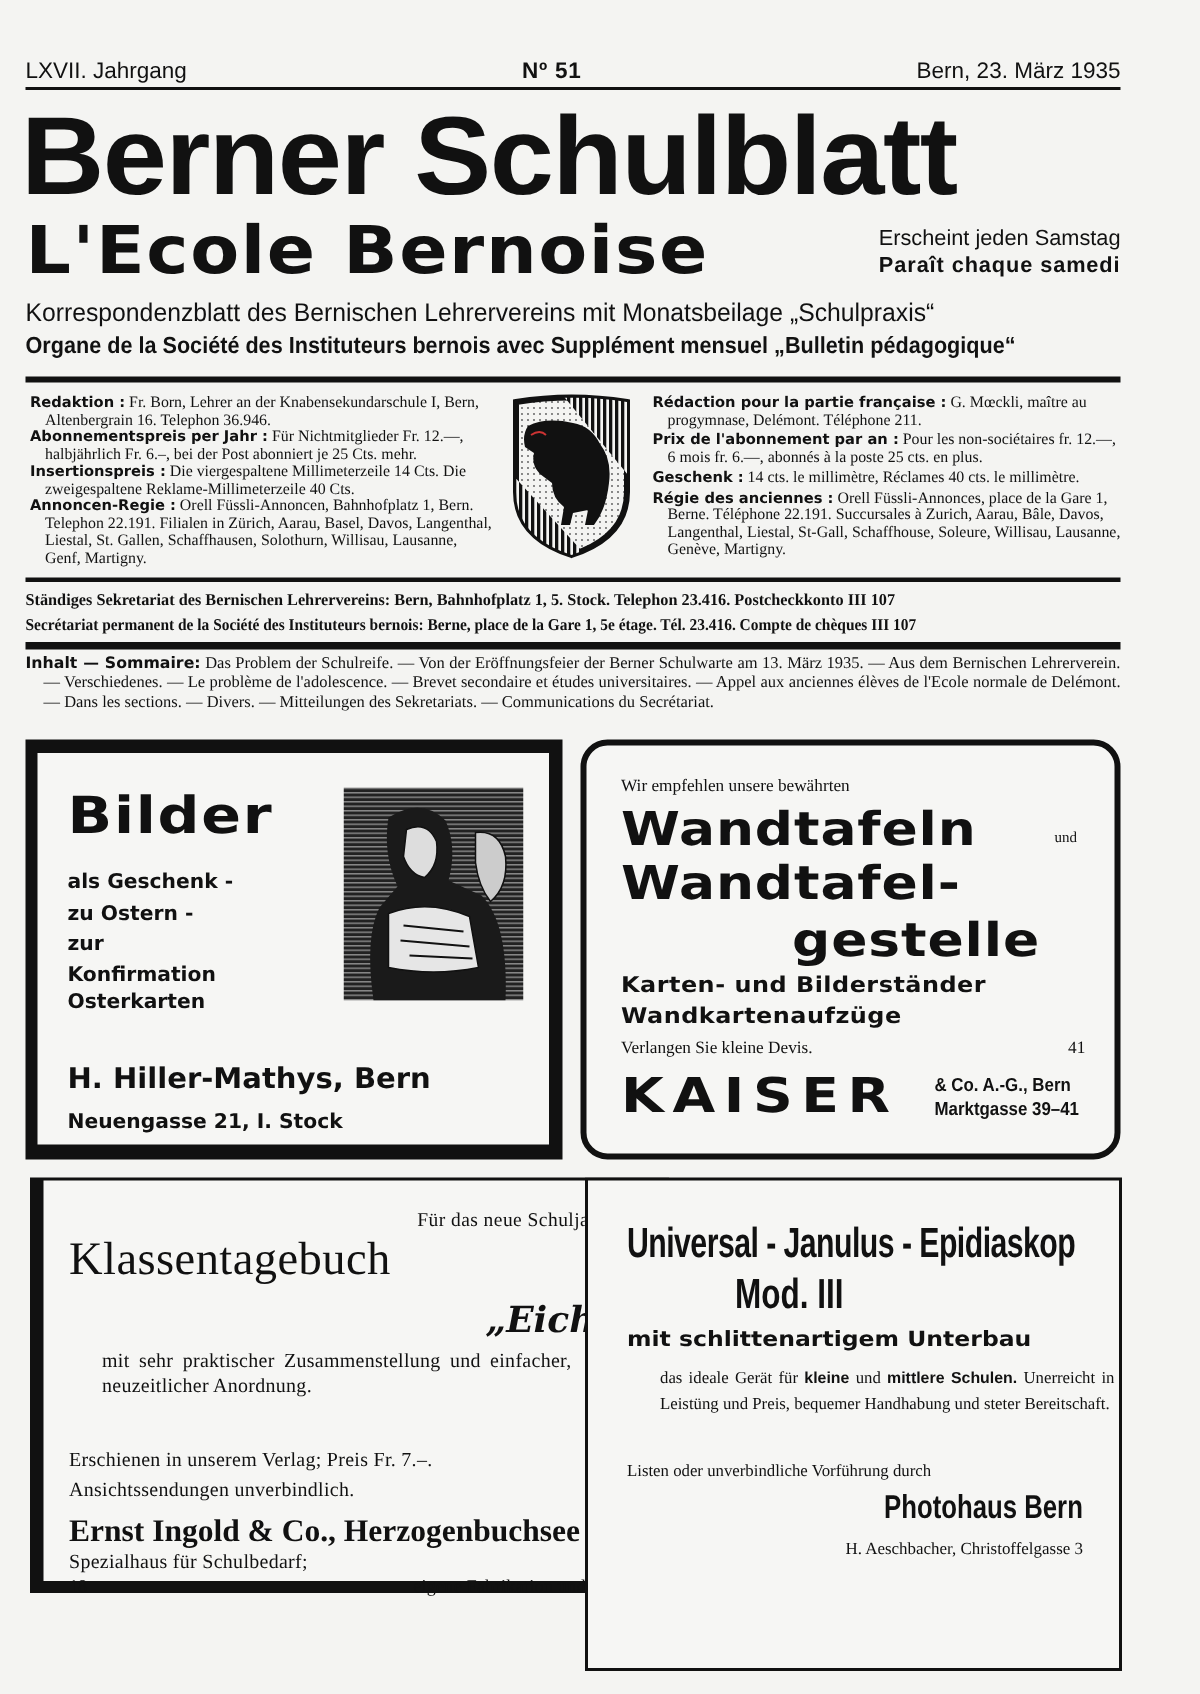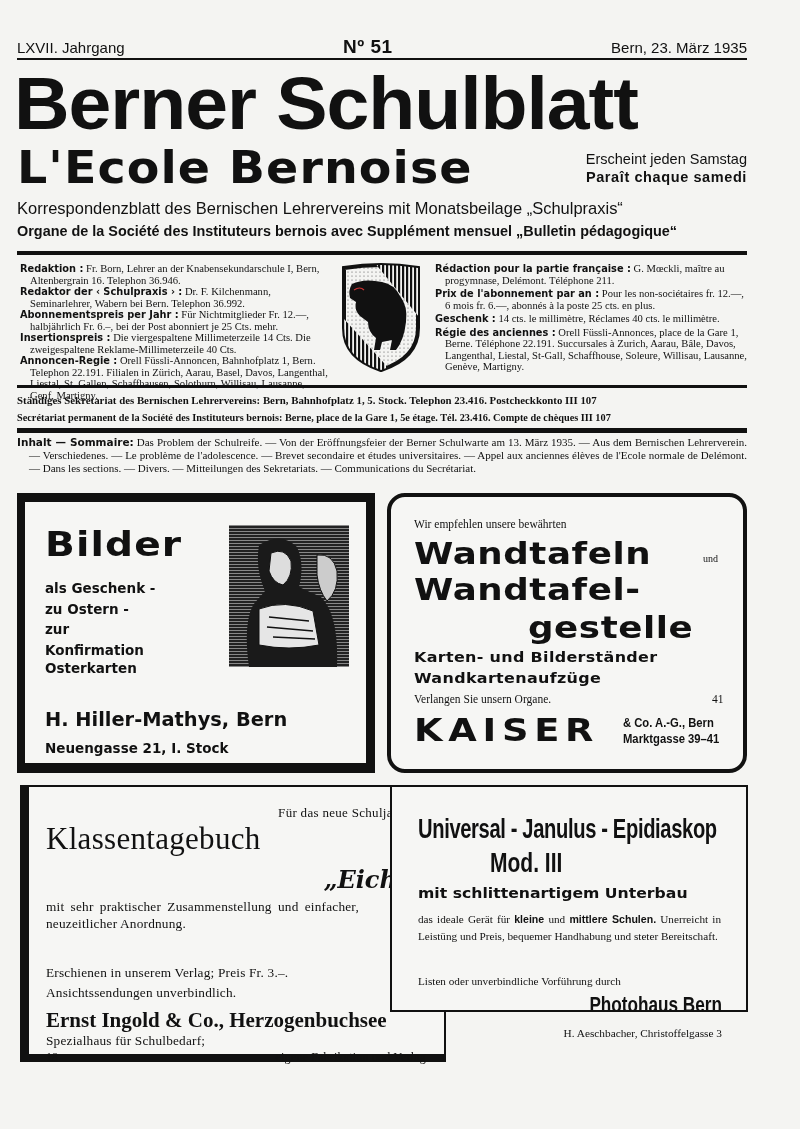--- a/index.html
+++ b/index.html
@@ -7,21 +7,21 @@
     width: 800px; height: 1129px; overflow: hidden;
     background: #f4f4f2; color: #111;
     font-family: "Liberation Serif", serif;
     position: relative;
   }
   .abs { position: absolute; }
   .serif { font-family: "Liberation Serif", serif; }
 
   
   .top-line { left: 17px; top: 34px; width: 730px; height: 26px; display: flex; justify-content: space-between; align-items: center; font-family: "Liberation Sans", sans-serif; font-size: 15px; }
-  .top-line .num { font-weight: bold; font-size: 19px; letter-spacing: 0.5px; }
+  .top-line .num { font-weight: bold; font-size: 15px; letter-spacing: 0.5px; }
   .rule-thin { left: 17px; width: 730px; height: 2px; background: #111; }
 
   .masthead { left: 14px; top: 64px; font-family: "Liberation Sans", sans-serif; font-weight: bold; font-size: 74px; line-height: 80px; letter-spacing: -1px; transform: scaleX(1.04); transform-origin: left; }
   .ecole { left: 17px; top: 144px; font-family: "DejaVu Sans", sans-serif; font-weight: bold; font-size: 44px; line-height: 48px; letter-spacing: 1px; transform: scaleX(1.08); transform-origin: left; }
   .erscheint { left: 557px; top: 150px; width: 190px; text-align: right; font-family: "Liberation Sans", sans-serif; font-size: 14.5px; line-height: 18px; }
   .erscheint .b { font-weight: bold; letter-spacing: 0.6px; }
   .korr { left: 17px; top: 198px; font-family: "Liberation Sans", sans-serif; font-size: 17px; line-height: 22px; transform: scaleX(0.97); transform-origin: left; }
   .organe { left: 17px; top: 220px; font-family: "Liberation Sans", sans-serif; font-weight: bold; font-size: 15.5px; line-height: 22px; transform: scaleX(0.93); transform-origin: left; }
 
   .rule-thick { left: 17px; width: 730px; background: #111; }
@@ -39,21 +39,21 @@
   .sekr div { white-space: nowrap; transform-origin: left; }
 
   .inhalt { left: 17px; top: 436px; width: 730px; font-family: "Liberation Serif", serif; font-size: 11px; line-height: 13.2px; padding-left: 12px; text-indent: -12px; box-sizing: border-box; text-align: justify; }
   .inhalt b { font-family: "DejaVu Sans", sans-serif; font-size: 10.5px; }
 
   
   .ad { box-sizing: border-box; background: #f6f6f4; }
   .ad1 { left: 17px; top: 493px; width: 358px; height: 280px; border: 9px solid #111; border-left-width: 8px; border-bottom-width: 10px; }
   .ad2 { left: 387px; top: 493px; width: 360px; height: 280px; border: 4px solid #111; border-radius: 18px; }
   .ad3 { left: 20px; top: 785px; width: 426px; height: 277px; border: 2px solid #111; border-left: 9px solid #111; border-bottom: 8px solid #111; }
-  .ad4 { left: 390px; top: 785px; width: 358px; height: 227px; border: 2px solid #111; }
+  .ad4 { left: 390px; top: 785px; width: 358px; height: 329px; border: 2px solid #111; }
 
   .heavy { font-family: "DejaVu Sans", sans-serif; font-weight: bold; }
   .ad1 .bilder { left: 20px; top: 22px; font-size: 34px; letter-spacing: 1px; transform: scaleX(1.15); transform-origin: left; }
   .ad1 .lines { left: 20px; top: 76px; font-size: 13.5px; line-height: 20.5px; }
   .ad1 .oster { left: 20px; top: 158px; font-size: 13.5px; }
   .ad1 .firm { left: 20px; top: 206px; font-size: 19px; transform: scaleX(1.02); transform-origin: left; }
   .ad1 .addr { left: 20px; top: 238px; font-size: 13.5px; }
   .ad1 .pic { left: 204px; top: 23px; width: 120px; height: 142px; }
 
   .ad2 .wir { left: 23px; top: 21px; font-size: 11.5px; }
@@ -83,21 +83,21 @@
   .ad4 .univ { left: 26px; top: 26px; font-size: 28px; line-height: 32px; transform: scaleX(0.72); transform-origin: left; white-space: nowrap; letter-spacing: -0.5px; }
   .ad4 .mod { left: 98px; top: 60px; font-size: 28px; line-height: 32px; transform: scaleX(0.75); transform-origin: left; }
   .ad4 .mit { left: 26px; top: 98px; font-size: 14px; transform: scaleX(1.12); transform-origin: left; }
   .ad4 .das { left: 26px; top: 124px; width: 303px; font-size: 11.2px; line-height: 16.5px; text-align: justify; }
   .ad4 .das b { font-family: "Liberation Sans", sans-serif; font-size: 10.6px; }
   .ad4 .listen { left: 26px; top: 188px; font-size: 11.2px; }
   .ad4 .photo { right: 24px; top: 205px; font-size: 22px; transform: scaleX(0.78); transform-origin: right; }
   .ad4 .aesch { right: 24px; top: 240px; font-size: 11.3px; }
 
   .ad > .abs { white-space: nowrap; }
-  .ad3 .body, .ad4 .das { white-space: normal; }
+  .ad3 .body, .ad4 .das { white-space: normal; margin-left: 22px; }
 </style>
 </head>
 <body>
 
 <div class="abs top-line">
   <span>LXVII. Jahrgang</span>
   <span class="num">Nº 51</span>
   <span>Bern, 23. März 1935</span>
 </div>
 <div class="abs rule-thin" style="top:58px"></div>
@@ -107,21 +107,20 @@
 <div class="abs erscheint">
   <div>Erscheint jeden Samstag</div>
   <div class="b">Paraît chaque samedi</div>
 </div>
 <div class="abs korr">Korrespondenzblatt des Bernischen Lehrervereins mit Monatsbeilage „Schulpraxis“</div>
 <div class="abs organe">Organe de la Société des Instituteurs bernois avec Supplément mensuel „Bulletin pédagogique“</div>
 <div class="abs rule-thick" style="top:251px;height:4px"></div>
 
 <div class="abs info info-left">
   <p><b>Redaktion :</b><span> Fr. Born, Lehrer an der Knabensekundarschule I, Bern, Altenbergrain 16. Telephon 36.946.</span></p>
-  <p><b>Redaktor der ‹ Schulpraxis › :</b><span> Dr. F. Kilchenmann, Seminarlehrer, Wabern bei Bern. Telephon 36.992.</span></p>
   <p><b>Abonnementspreis per Jahr :</b><span> Für Nichtmitglieder Fr. 12.—, halbjährlich Fr. 6.–, bei der Post abonniert je 25 Cts. mehr.</span></p>
   <p><b>Insertionspreis :</b><span> Die viergespaltene Millimeterzeile 14 Cts. Die zweigespaltene Reklame-Millimeterzeile 40 Cts.</span></p>
   <p><b>Annoncen-Regie :</b><span> Orell Füssli-Annoncen, Bahnhofplatz 1, Bern. Telephon 22.191. Filialen in Zürich, Aarau, Basel, Davos, Langenthal, Liestal, St. Gallen, Schaffhausen, Solothurn, Willisau, Lausanne, Genf, Martigny.</span></p>
 </div>
 
 <div class="abs shield">
   <svg width="94" height="112" viewBox="0 0 94 112">
     <defs>
       <pattern id="stripes" width="4" height="4" patternUnits="userSpaceOnUse">
         <rect width="4" height="4" fill="#f4f4f2"></rect>
@@ -193,35 +192,35 @@
 </div>
 
 <div class="abs ad ad2">
   <div class="abs serif wir">Wir empfehlen unsere bewährten</div>
   <div class="abs heavy w1">Wandtafeln</div>
   <div class="abs serif und">und</div>
   <div class="abs heavy w2">Wandtafel-</div>
   <div class="abs heavy w3">gestelle</div>
   <div class="abs heavy k1">Karten- und Bilderständer</div>
   <div class="abs heavy k2">Wandkartenaufzüge</div>
-  <div class="abs serif verl">Verlangen Sie unsern Organe.</div>
+  <div class="abs serif verl">Verlangen Sie kleine Devis.</div>
   <div class="abs serif n41">41</div>
   <div class="abs heavy kaiser">KAISER</div>
   <div class="abs co">
     <div>&amp; Co. A.-G., Bern</div>
     <div>Marktgasse 39–41</div>
   </div>
 </div>
 
 <div class="abs ad ad3">
   <div class="abs serif fuer">Für das neue Schuljahr das</div>
   <div class="abs serif klass">Klassentagebuch</div>
   <div class="abs eiche">„Eiche“</div>
   <div class="abs serif body">mit sehr praktischer Zusammenstellung und einfacher, neuzeitlicher Anordnung.</div>
-  <div class="abs serif p2" style="top:178px">Erschienen in unserem Verlag; Preis Fr. 3.–.</div>
+  <div class="abs serif p2" style="top:178px">Erschienen in unserem Verlag; Preis Fr. 7.–.</div>
   <div class="abs serif p3" style="top:198px">Ansichtssendungen unverbindlich.</div>
   <div class="abs serif firm" style="top:221px">Ernst Ingold &amp; Co., Herzogenbuchsee</div>
   <div class="abs serif spez" style="top:246px">Spezialhaus für Schulbedarf;</div>
   <div class="abs serif n18" style="top:263px">18</div>
   <div class="abs serif fab" style="top:263px">eigene Fabrikation und Verlag</div>
 </div>
 
 <div class="abs ad ad4">
   <div class="abs cond univ">Universal - Janulus - Epidiaskop</div>
   <div class="abs cond mod">Mod. III</div>

